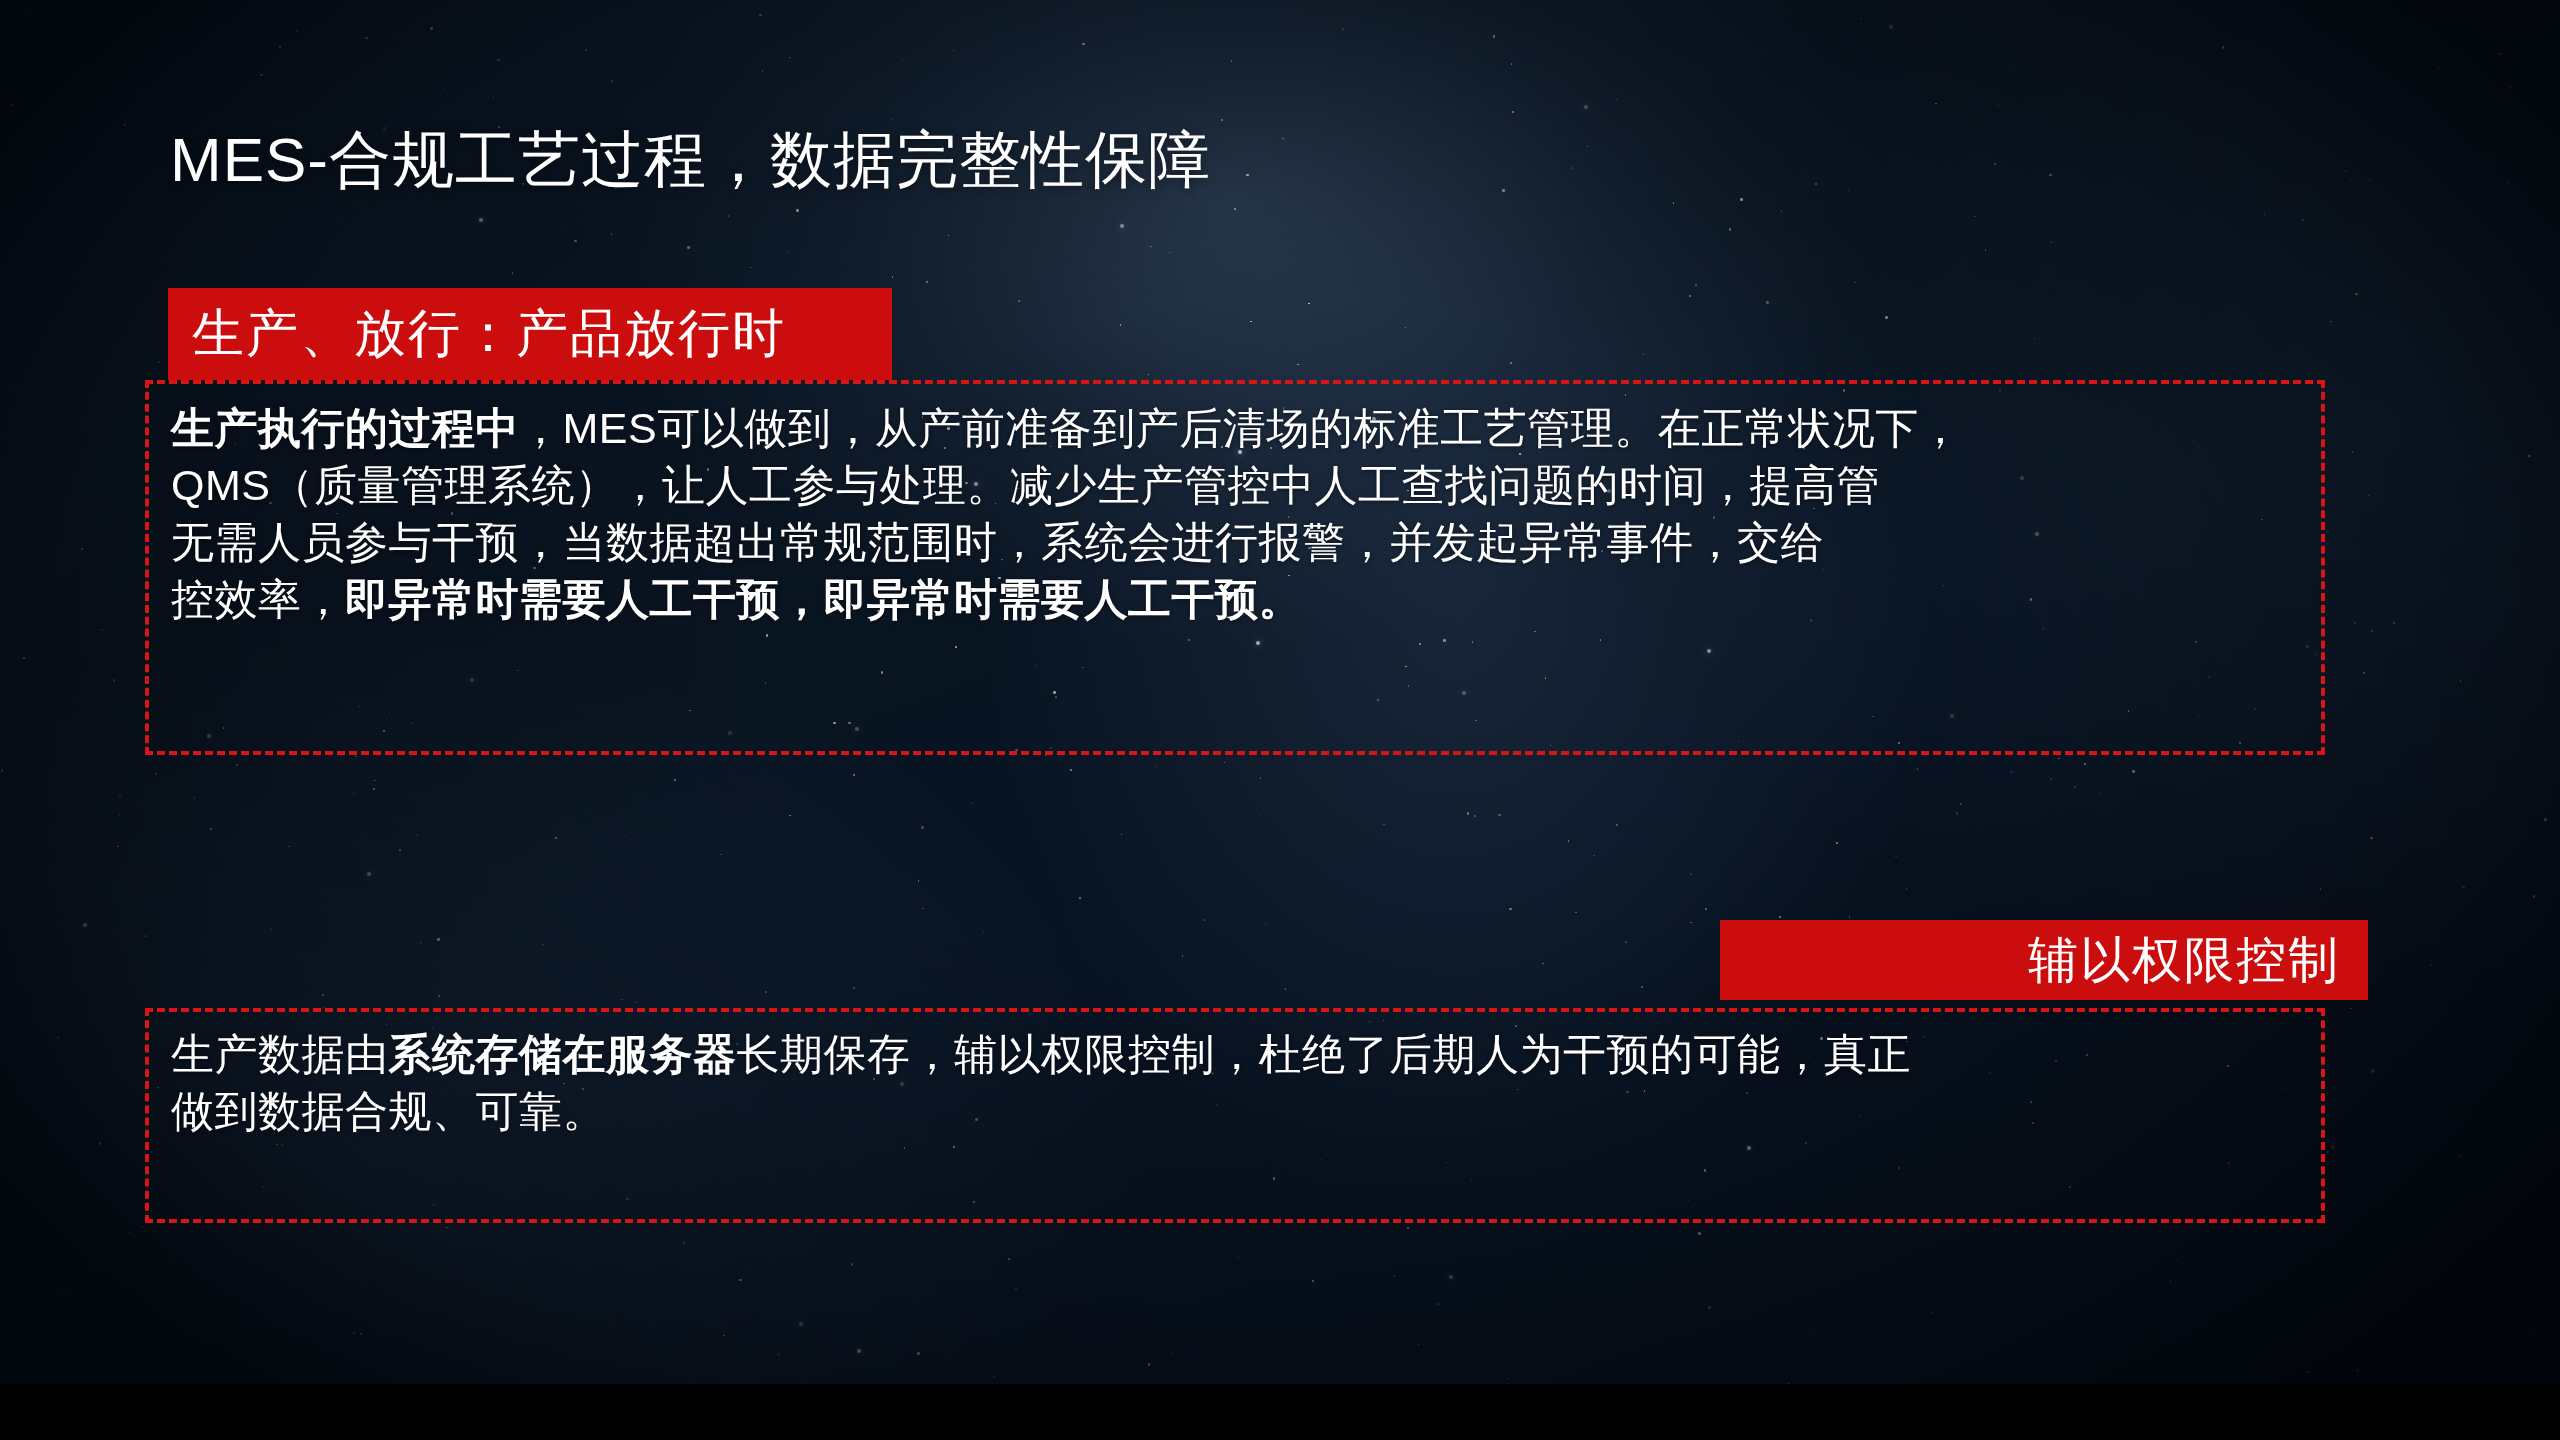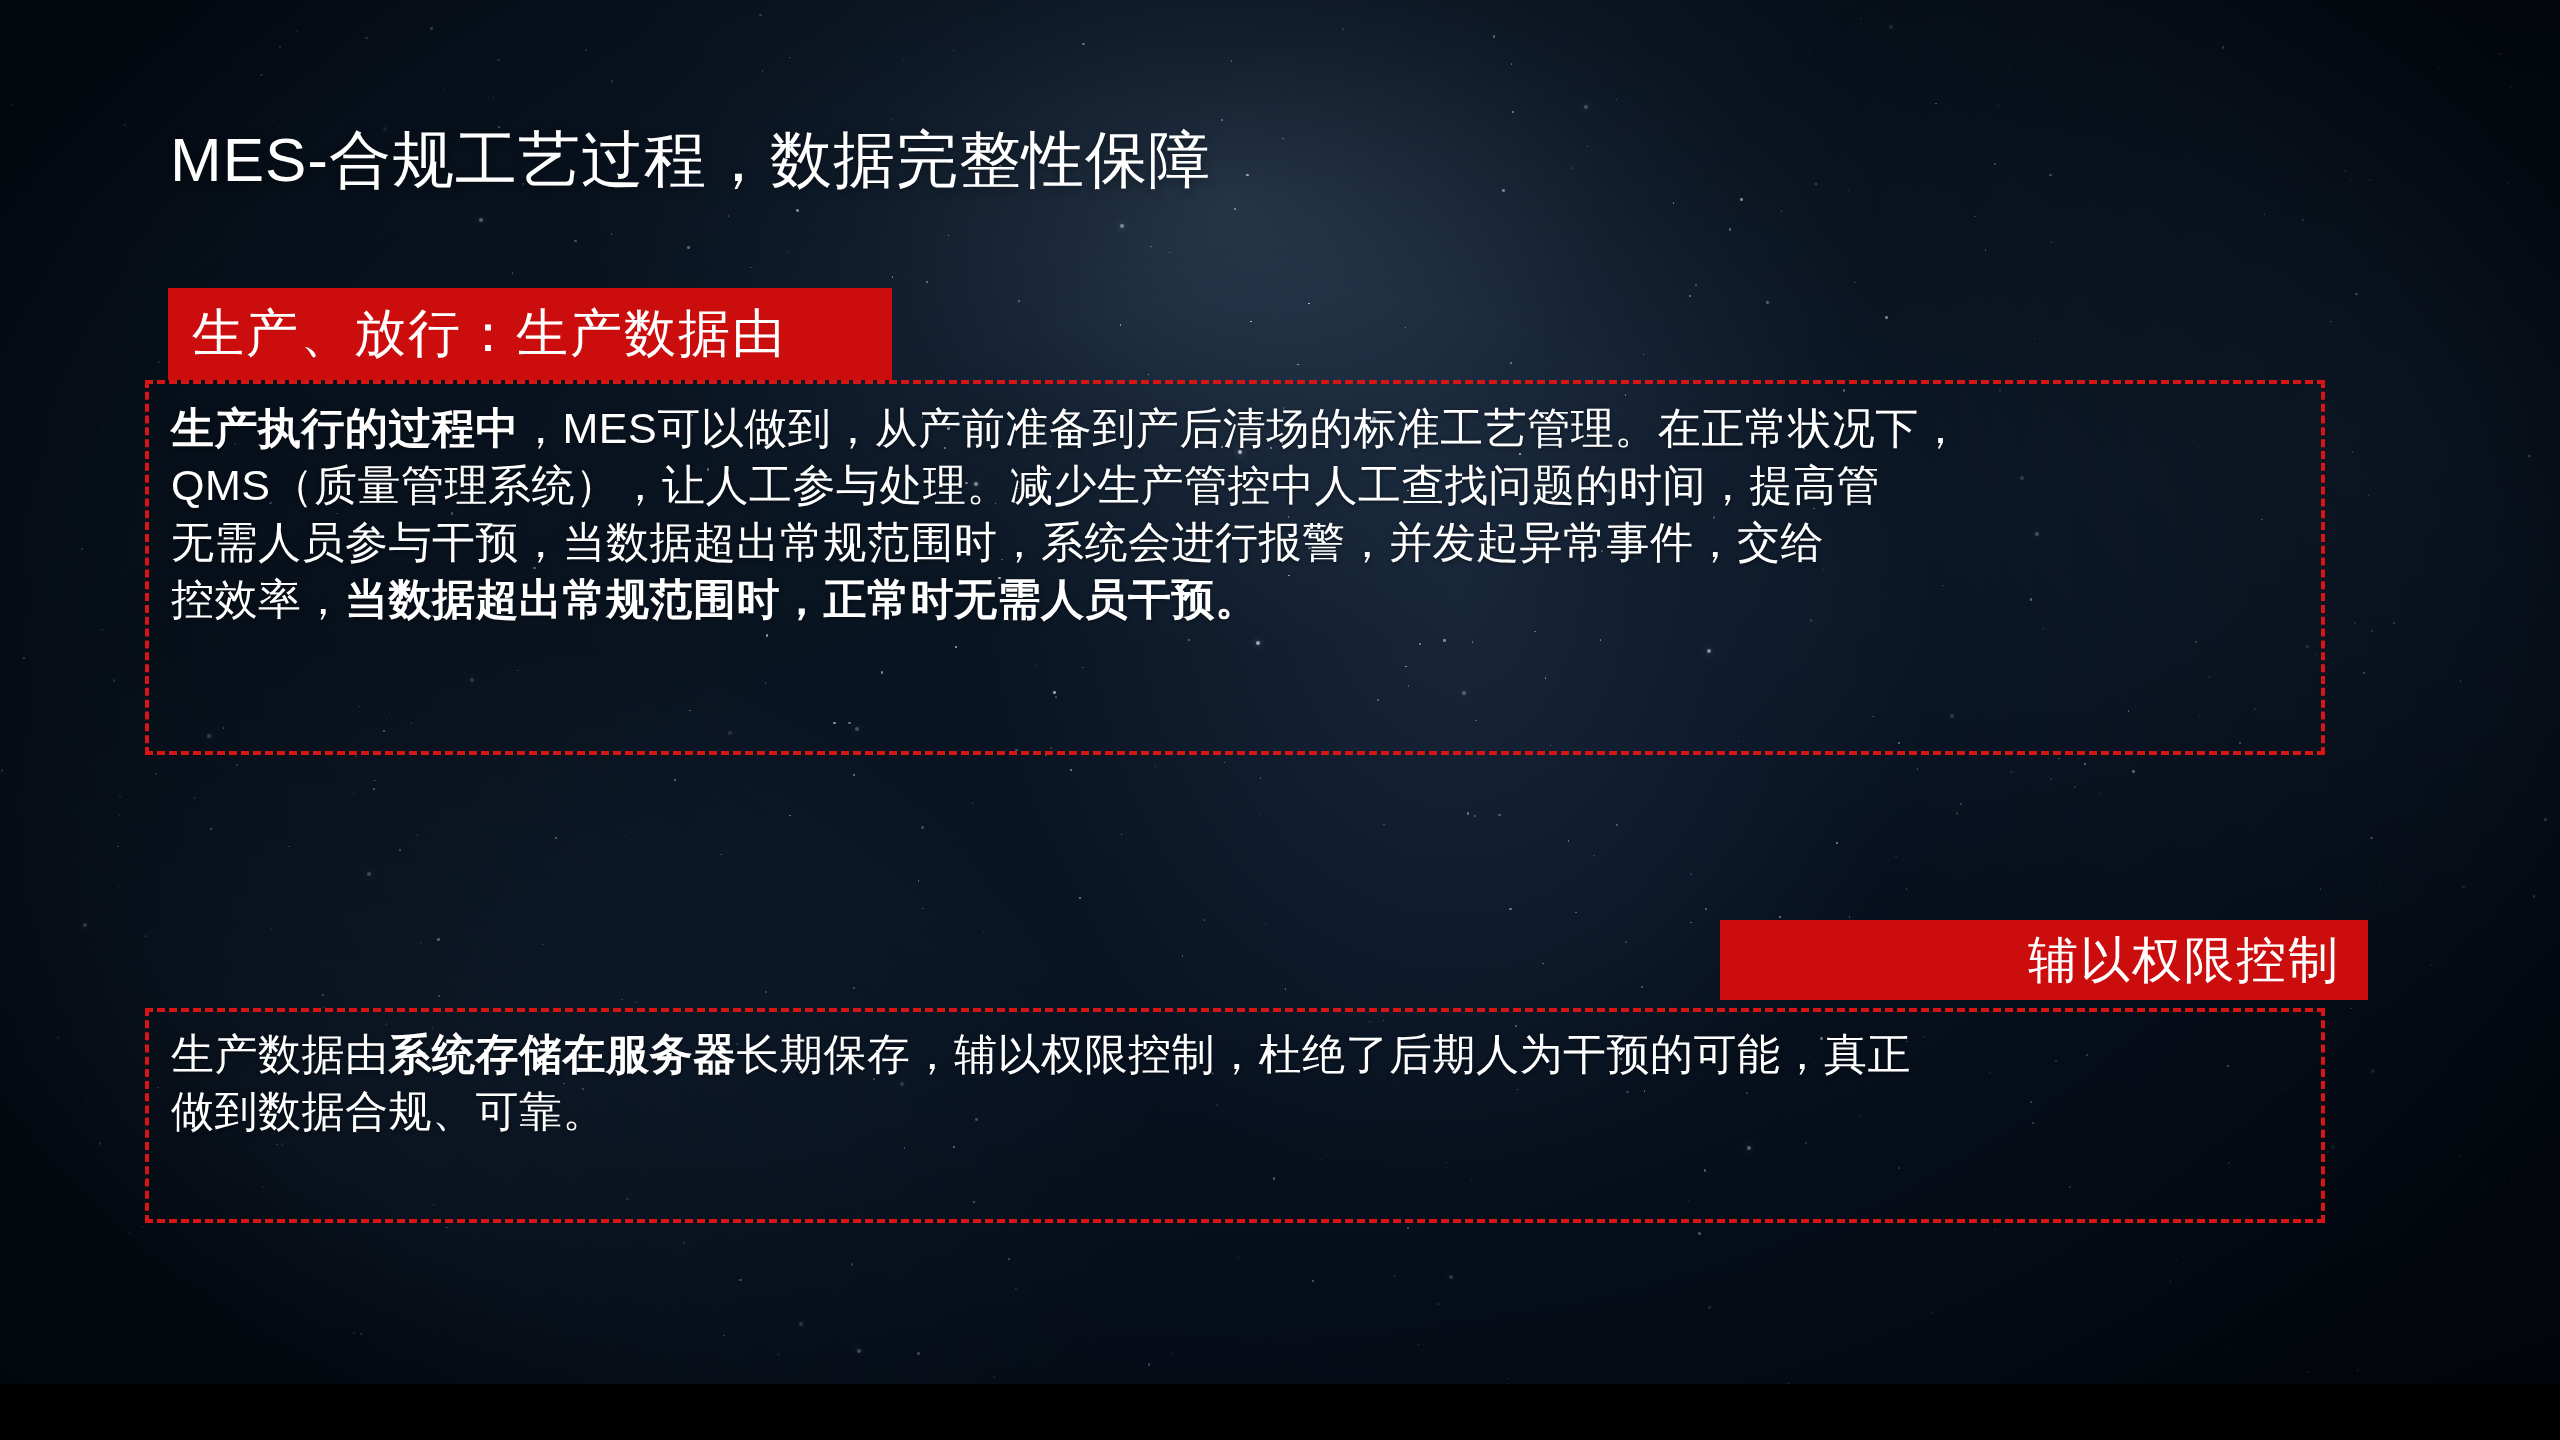--- a/index.html
+++ b/index.html
@@ -586,29 +586,29 @@
       <span style="left: 687.2px; top: 246px; width: 2.5px; height: 2.5px; opacity: 0.51;"></span>
       <span style="left: 1312.4px; top: 1280.3px; width: 1.5px; height: 1.5px; opacity: 0.53;"></span>
       <span style="left: 405.1px; top: 1037.1px; width: 1.5px; height: 1.5px; opacity: 0.33;"></span>
       <span style="left: 492.6px; top: 96.5px; width: 1.5px; height: 1.5px; opacity: 0.55;"></span>
     </div>
   <div class="bg-vignette"></div>
 
   <div class="title">MES-合规工艺过程，数据完整性保障</div>
 
   <div class="banner" id="banner-production">
-    <span>生产、放行：生产数据由</span>
+    <span>生产、放行：产品放行时</span>
   </div>
 
   <div class="dashbox" id="box-production">
     <div class="para" id="para-production">
         <span class="line"><b>生产执行的过程中</b><span>，MES可以做到，从产前准备到产后清场的标准工艺管理。在正常状况下，</span></span>
         <span class="line"><span>QMS（质量管理系统），让人工参与处理。减少生产管控中人工查找问题的时间，提高管</span></span>
         <span class="line"><span>无需人员参与干预，当数据超出常规范围时，系统会进行报警，并发起异常事件，交给</span></span>
-        <span class="line"><span>控效率，</span><b>当数据超出常规范围时，正常时无需人员干预。</b></span>
+        <span class="line"><span>控效率，</span><b>即异常时需要人工干预，即异常时需要人工干预。</b></span>
       </div>
   </div>
 
   <div class="banner" id="banner-data">
     <span>辅以权限控制</span>
   </div>
 
   <div class="dashbox" id="box-data">
     <div class="para" id="para-data">
         <span class="line"><span>生产数据由</span><b>系统存储在服务器</b><span>长期保存，辅以权限控制，杜绝了后期人为干预的可能，真正</span></span>

